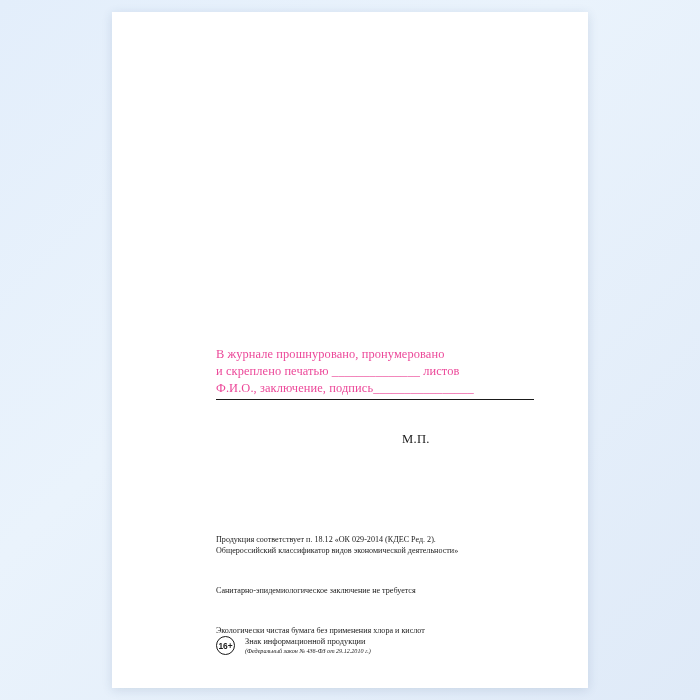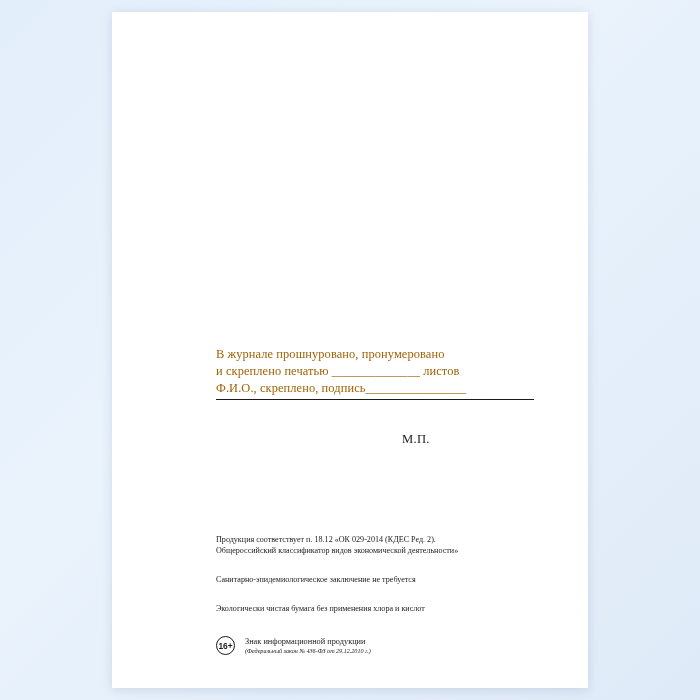--- a/index.html
+++ b/index.html
@@ -26,21 +26,21 @@
     width: 476px;
     height: 676px;
     background: #ffffff;
     box-shadow: 0 2px 10px rgba(40, 70, 110, 0.14);
   }
   .block-main {
     position: absolute;
     left: 104px;
     top: 334px;
     width: 330px;
-    color: #a16207;
+    color: #ec4899;
   }
   .line {
     font-size: 12.4px;
     line-height: 17px;
     white-space: pre;
     letter-spacing: 0.1px;
   }
   .line-underline {
     border-bottom: 1px solid #1a1a1a;
     display: block;
@@ -66,21 +66,21 @@
   .legal p {
     margin: 0;
     font-size: 8.1px;
     line-height: 11px;
     white-space: nowrap;
   }
   .legal .italic {
     font-style: italic;
   }
   .legal .gap {
-    margin-top: 18px;
+    margin-top: 29px;
   }
   .age-row {
     position: absolute;
     left: 104px;
     top: 624px;
     display: flex;
     align-items: center;
     gap: 10px;
   }
   .age-badge {
@@ -116,21 +116,21 @@
 </style>
 </head>
 <body>
 
 <div class="stage">
   <div class="page">
 
     <div class="block-main">
       <div class="line">В журнале прошнуровано, пронумеровано</div>
       <div class="line">и скреплено печатью ______________ листов</div>
-      <div class="line">Ф.И.О., скреплено, подпись________________</div>
+      <div class="line">Ф.И.О., заключение, подпись________________</div>
       <span class="line-underline"></span>
     </div>
 
     <div class="mp">М.П.</div>
 
     <div class="legal">
       <p>Продукция соответствует п. 18.12 «ОК 029-2014 (КДЕС Ред. 2).</p>
       <p>Общероссийский классификатор видов экономической деятельности»</p>
       <p class="gap">Санитарно-эпидемиологическое заключение не требуется</p>
       <p class="gap">Экологически чистая бумага без применения хлора и кислот</p>

